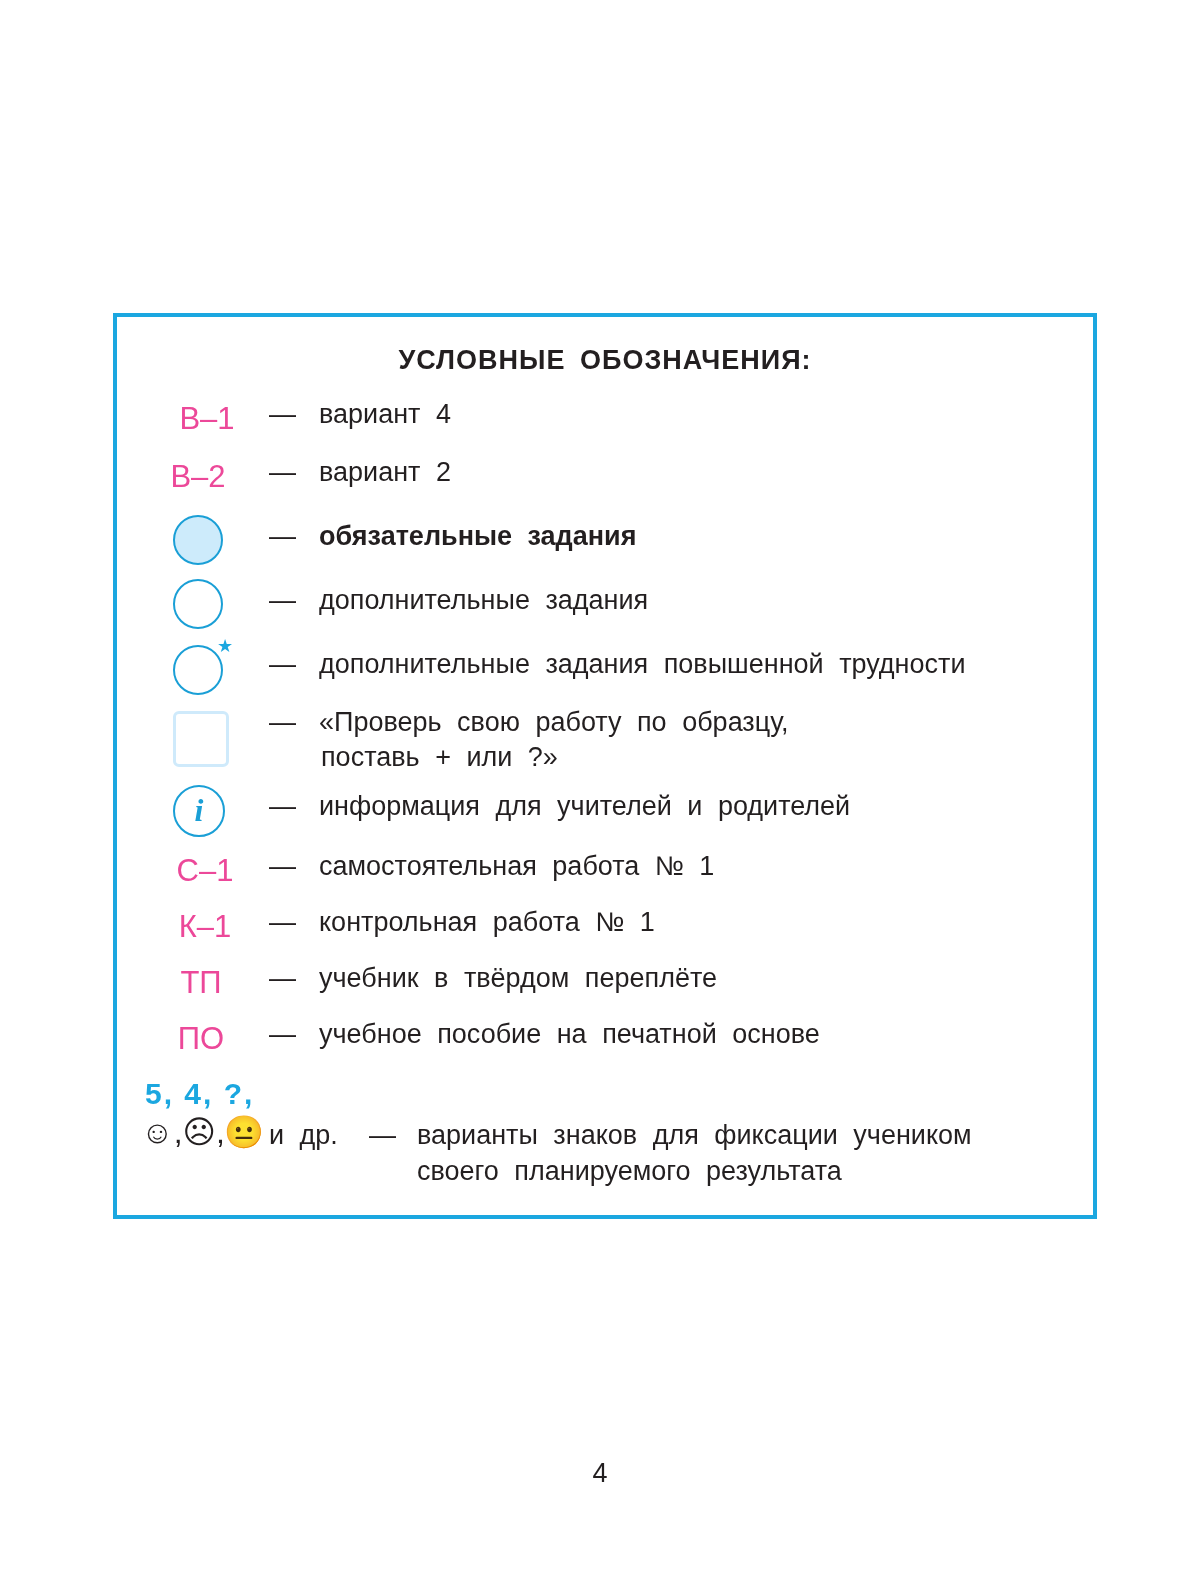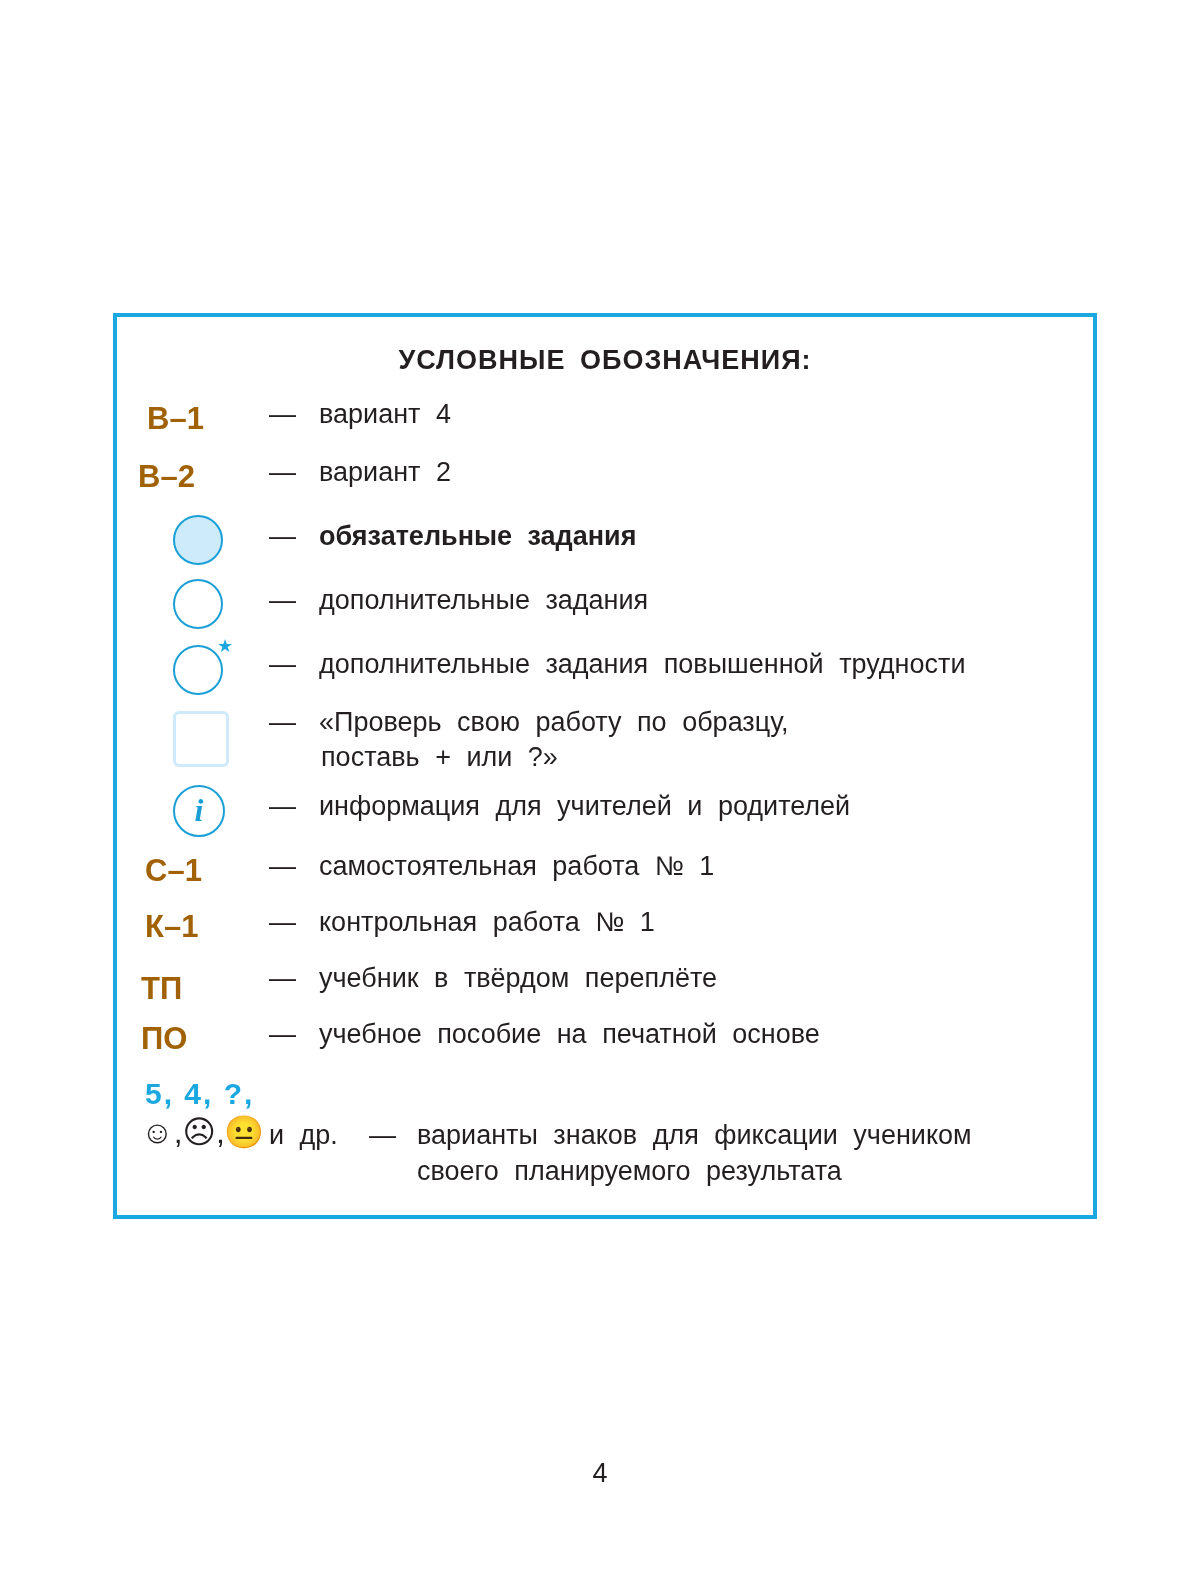--- a/index.html
+++ b/index.html
@@ -10,22 +10,22 @@
     .legend-box {
       position:absolute; left:113px; top:313px; width:976px; height:898px;
       border:4px solid #1ba7e0; box-sizing:content-box;
     }
     .title {
       position:absolute; left:0; right:0; top:28px; text-align:center;
       font-weight:bold; font-size:27px; letter-spacing:1px; word-spacing:6px;
     }
     .row { position:absolute; left:0; right:0; }
     .sym {
-      position:absolute; left:50px; width:120px; text-align:left;
-      color:#a16207; font-weight:bold; font-size:31px;
+      position:absolute; left:50px; width:120px; text-align:center;
+      color:#ec4899; font-weight:normal; font-size:31px;
     }
     .dash { position:absolute; left:152px; font-size:27px; }
     .txt { position:absolute; left:202px; font-size:27px; word-spacing:8px; line-height:36px; }
     .circle {
       position:absolute; left:56px; width:50px; height:50px; border-radius:50%;
       border:2.5px solid #1a9fd6; box-sizing:border-box;
     }
     .circle.filled { background:#cdebfb; }
     .star { position:absolute; color:#1ba7e0; font-size:18px; }
     .square {
@@ -100,21 +100,21 @@
     <span class="txt" style="top:-3px;">самостоятельная  работа  № 1</span>
   </div>
 
   <div class="row" style="top:590px;">
     <span class="sym" style="left:28px;top:2px;">К–1</span>
     <span class="dash">—</span>
     <span class="txt" style="top:-3px;">контрольная  работа  № 1</span>
   </div>
 
   <div class="row" style="top:646px;">
-    <span class="sym" style="left:24px;top:8px;">ТП</span>
+    <span class="sym" style="left:24px;top:2px;">ТП</span>
     <span class="dash">—</span>
     <span class="txt" style="top:-3px;">учебник  в  твёрдом  переплёте</span>
   </div>
 
   <div class="row" style="top:702px;">
     <span class="sym" style="left:24px;top:2px;">ПО</span>
     <span class="dash">—</span>
     <span class="txt" style="top:-3px;">учебное  пособие  на  печатной  основе</span>
   </div>
 

